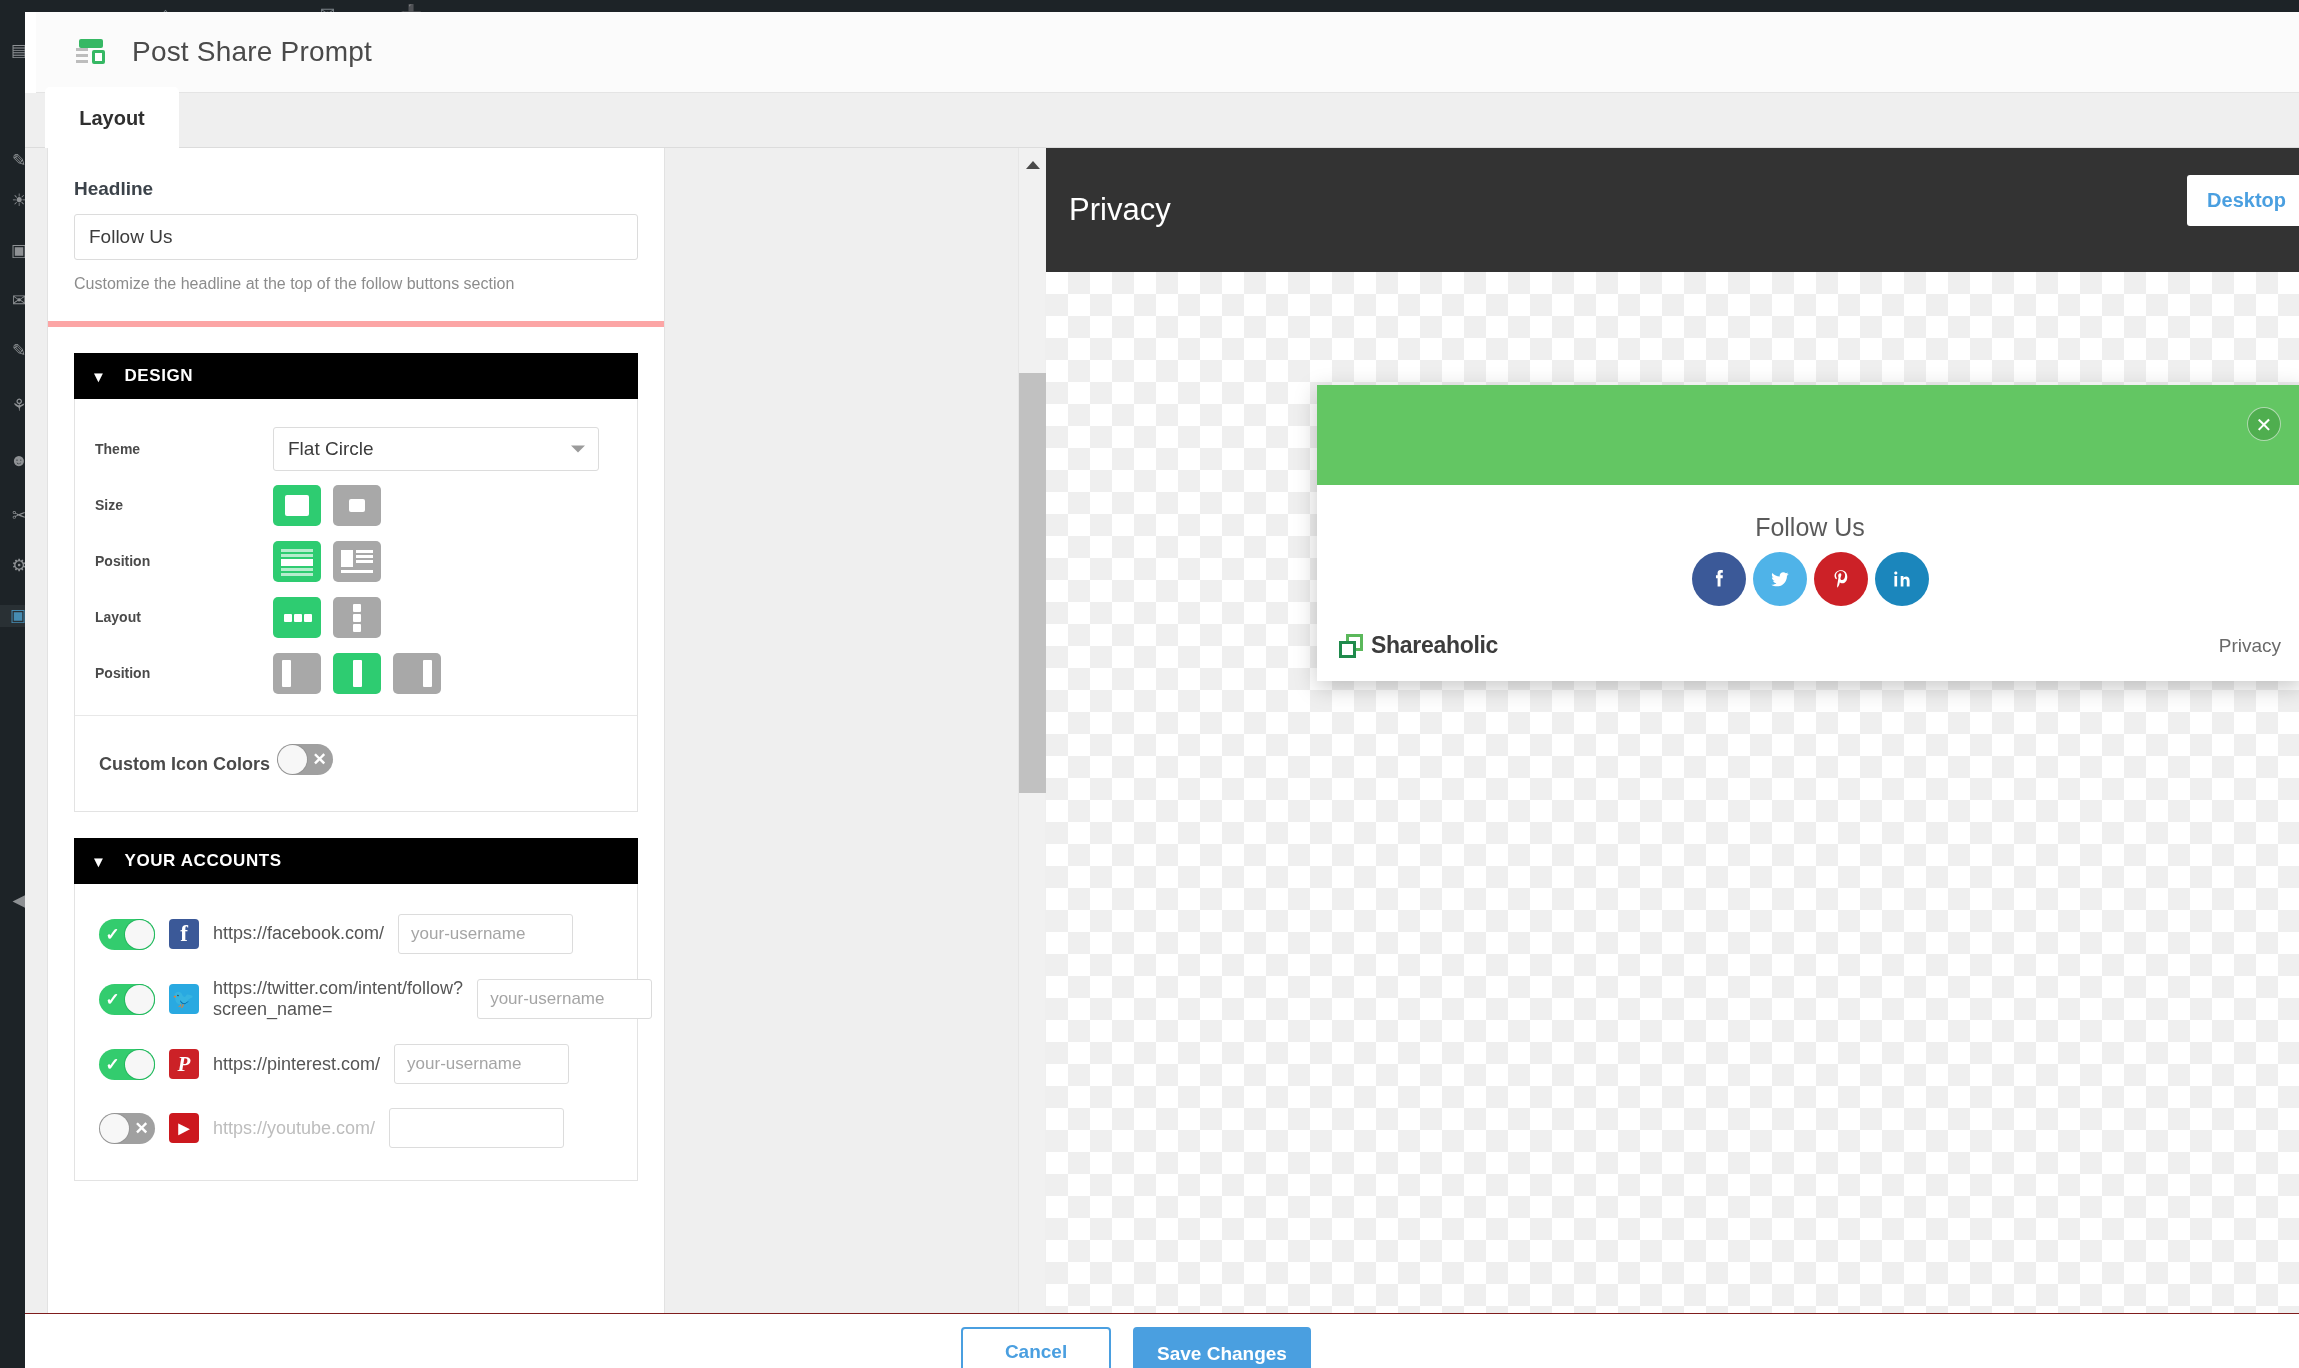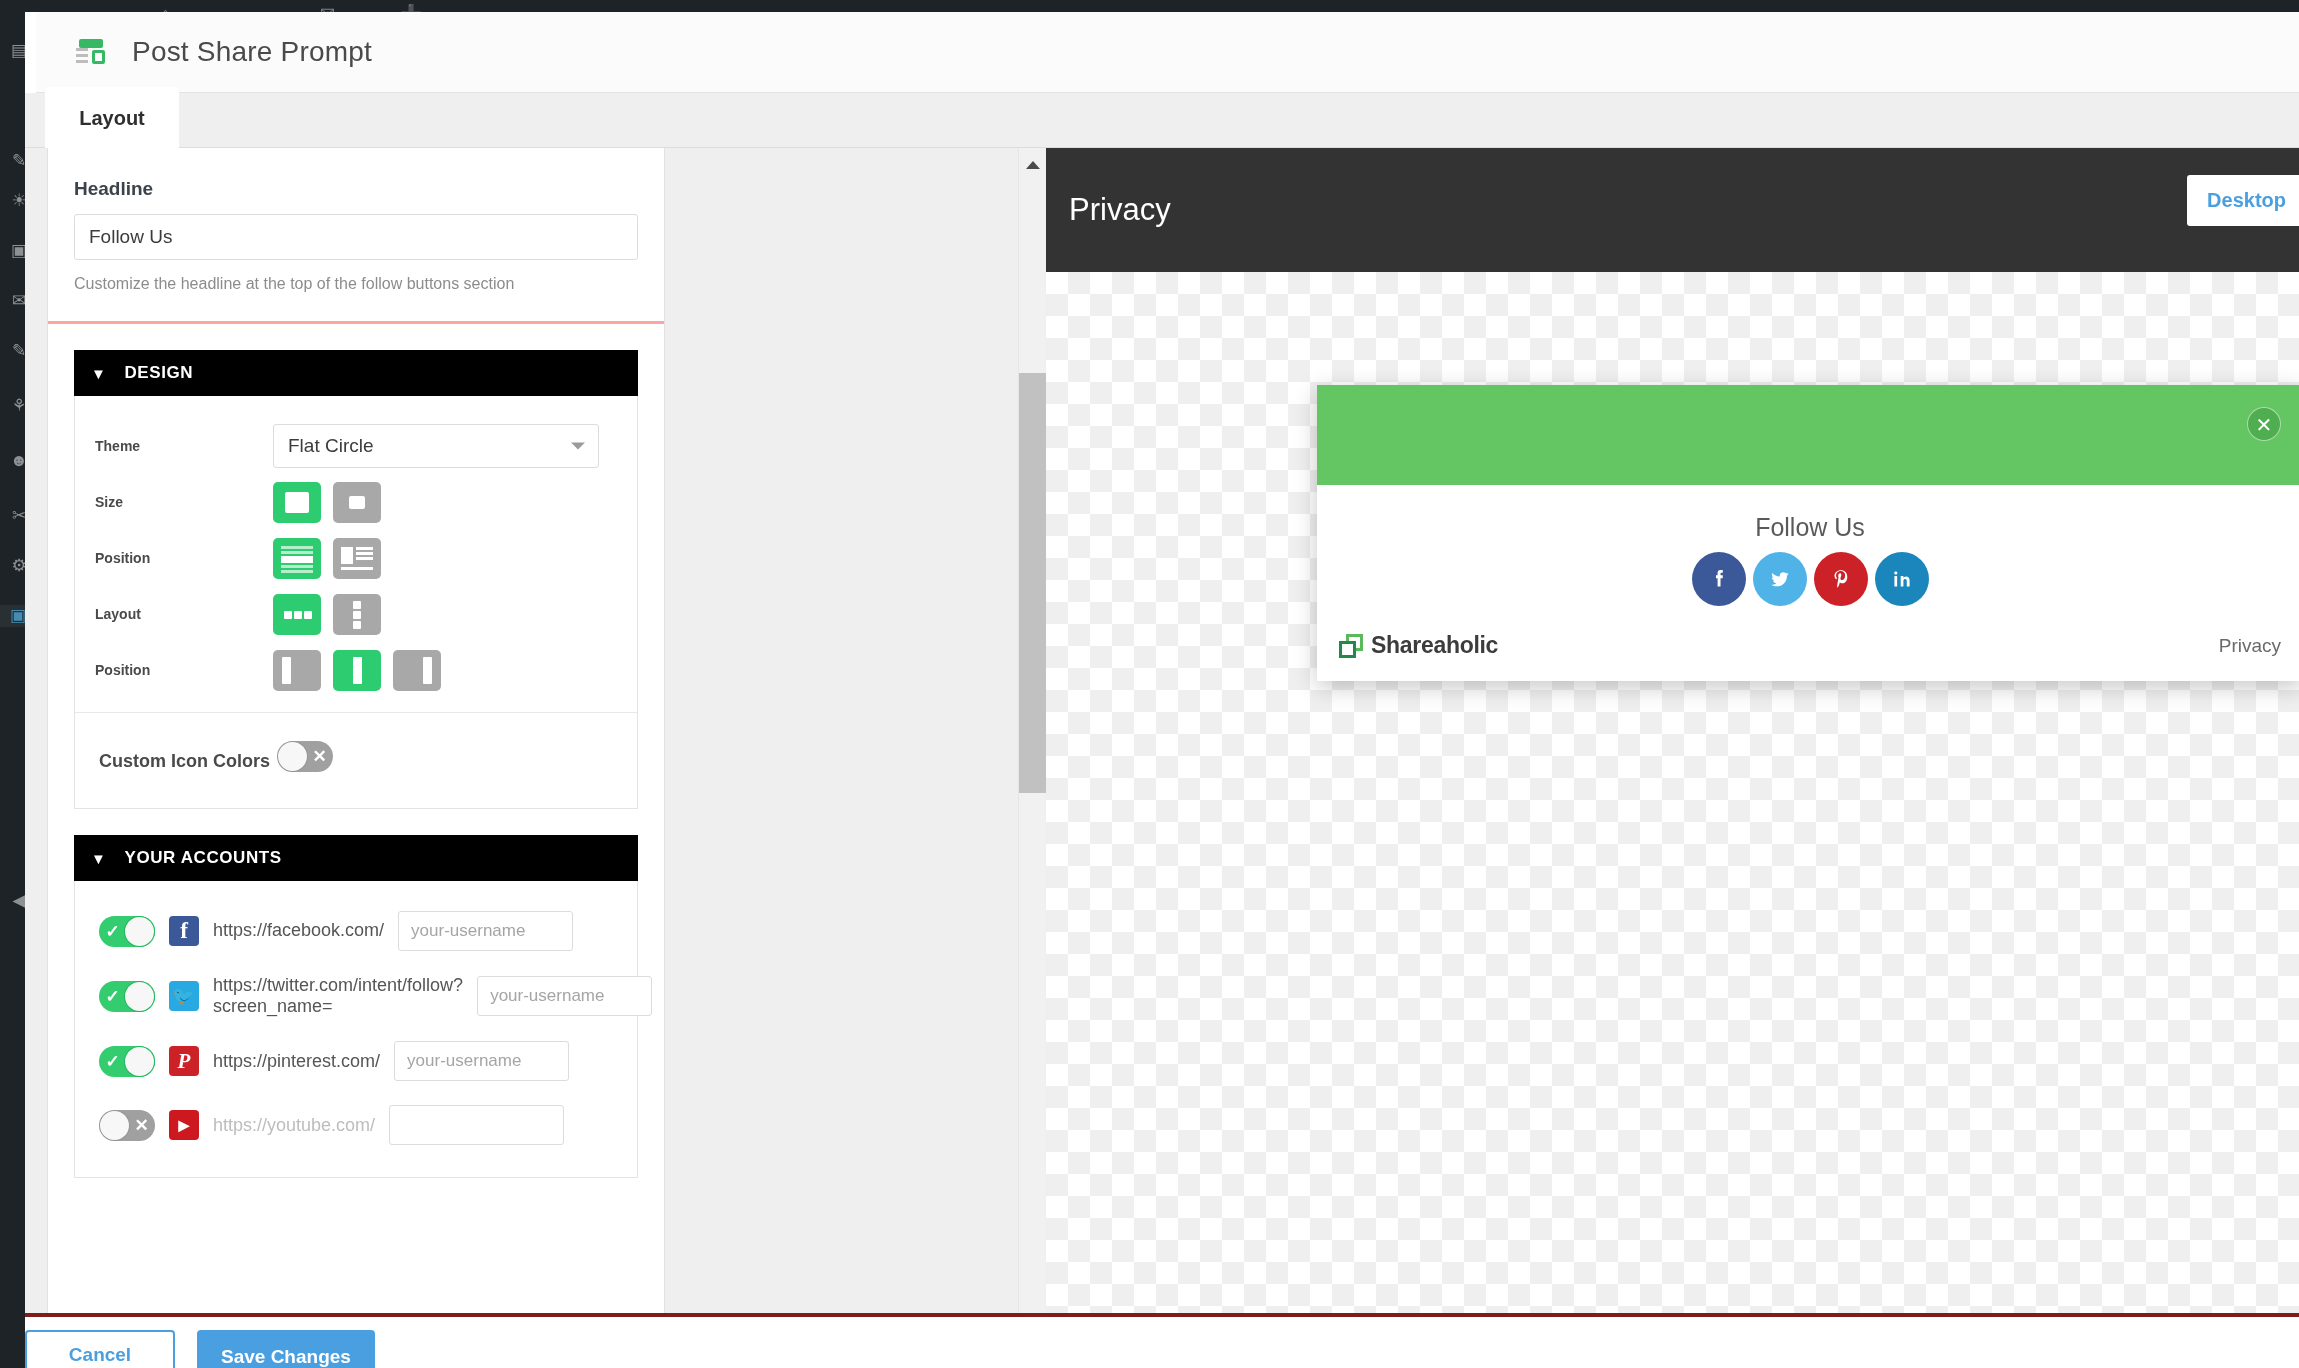--- a/index.html
+++ b/index.html
@@ -95,21 +95,21 @@
   }
   #settings-card {
     position: absolute; left: 22px; top: 0;
     width: 618px; height: 1215px;
     background: #ffffff;
     border-left: 1px solid #e2e2e2;
     border-right: 1px solid #e2e2e2;
     padding: 0;
   }
 
-  .field-block { padding: 30px 26px 28px 26px; border-bottom: 3px solid #fca5a5; }
+  .field-block { padding: 30px 26px 28px 26px; border-bottom: 6px solid #fca5a5; }
   .field-label { font-size: 19px; font-weight: bold; color: #3c434a; margin-bottom: 14px; }
   .text-input {
     width: 100%; height: 46px;
     border: 1px solid #dcdcdc; border-radius: 3px;
     font-size: 19px; color: #3c3c3c;
     padding: 0 14px;
     font-family: "Liberation Sans", sans-serif;
     background: #fff;
   }
   .field-help { font-size: 16px; color: #8c8c8c; margin-top: 15px; }
@@ -302,22 +302,22 @@
   #brand-mark .sq2 { position: absolute; left: 0; top: 7px; width: 17px; height: 17px;
                      border: 3px solid #1f8a4c; background: #fff; }
   #brand-name { font-size: 23px; font-weight: bold; color: #3c3c3c; letter-spacing: -.3px; }
   #privacy-link { font-size: 19px; color: #6a6a6a; cursor: pointer; }
 
   
   #actionbar {
     position: absolute; left: 0; bottom: 0;
     width: 2274px; height: 55px;
     background: #ffffff;
-    border-top: 4px solid #7f1d1d;
-    display: flex; align-items: flex-start; justify-content: flex-start;
+    border-top: 1px solid #7f1d1d;
+    display: flex; align-items: flex-start; justify-content: center;
     gap: 22px; padding: 13px 52px 0 0;
     z-index: 20;
   }
   .btn-secondary {
     min-width: 150px; padding: 12px 22px;
     border: 2px solid #4a9fe0; border-radius: 4px;
     background: #ffffff; color: #4a9fe0;
     font-size: 19px; font-weight: bold; text-align: center; cursor: pointer;
     font-family: "Liberation Sans", sans-serif;
   }

